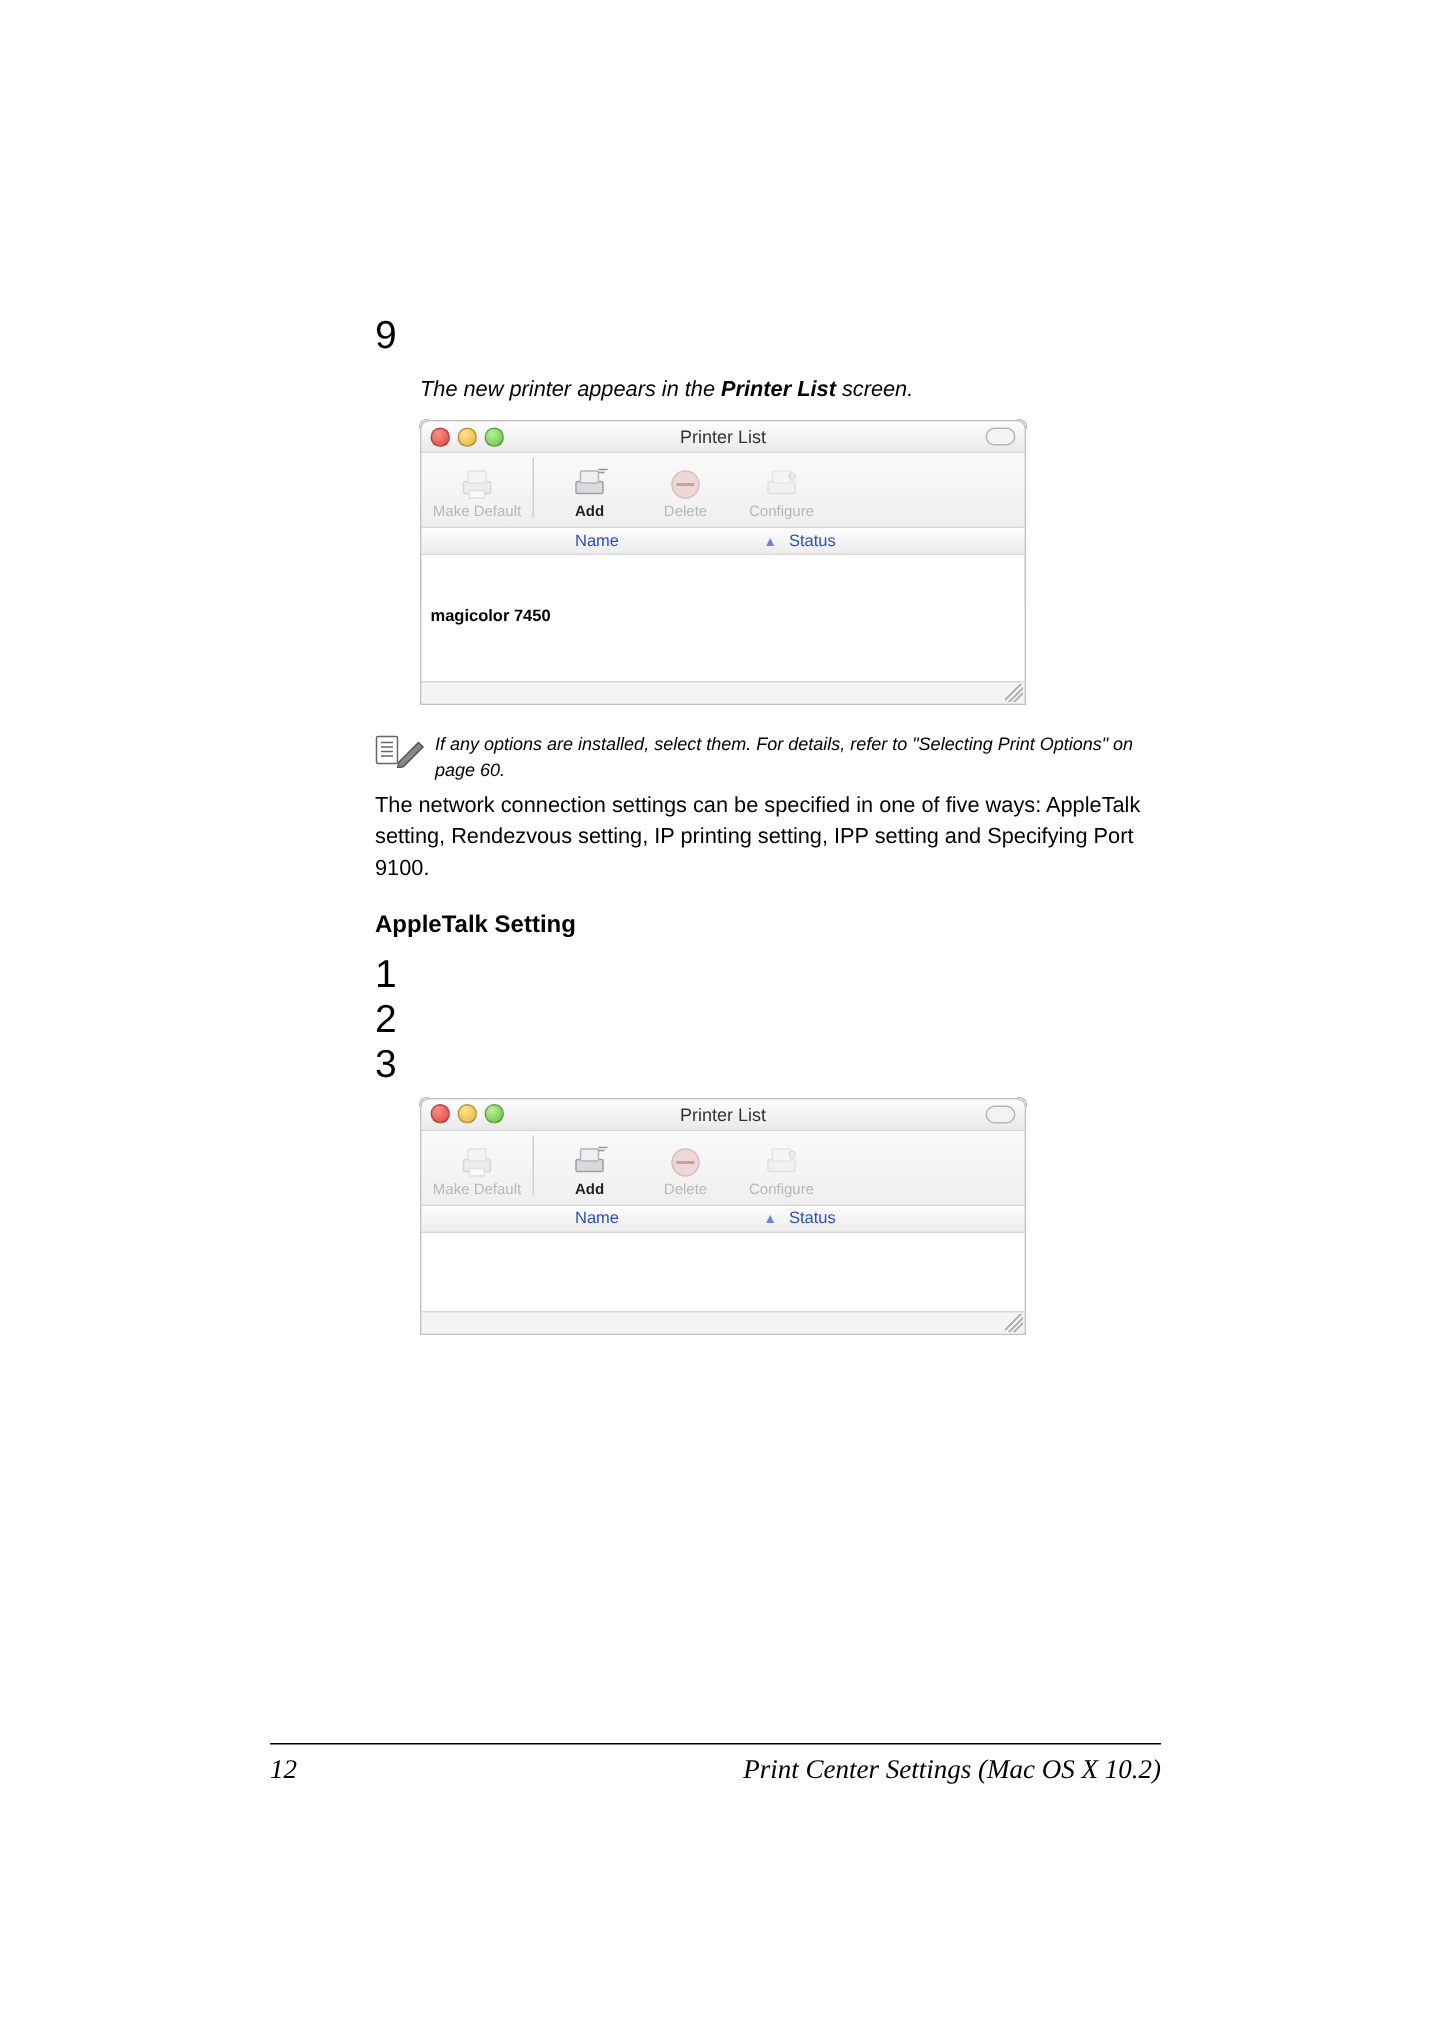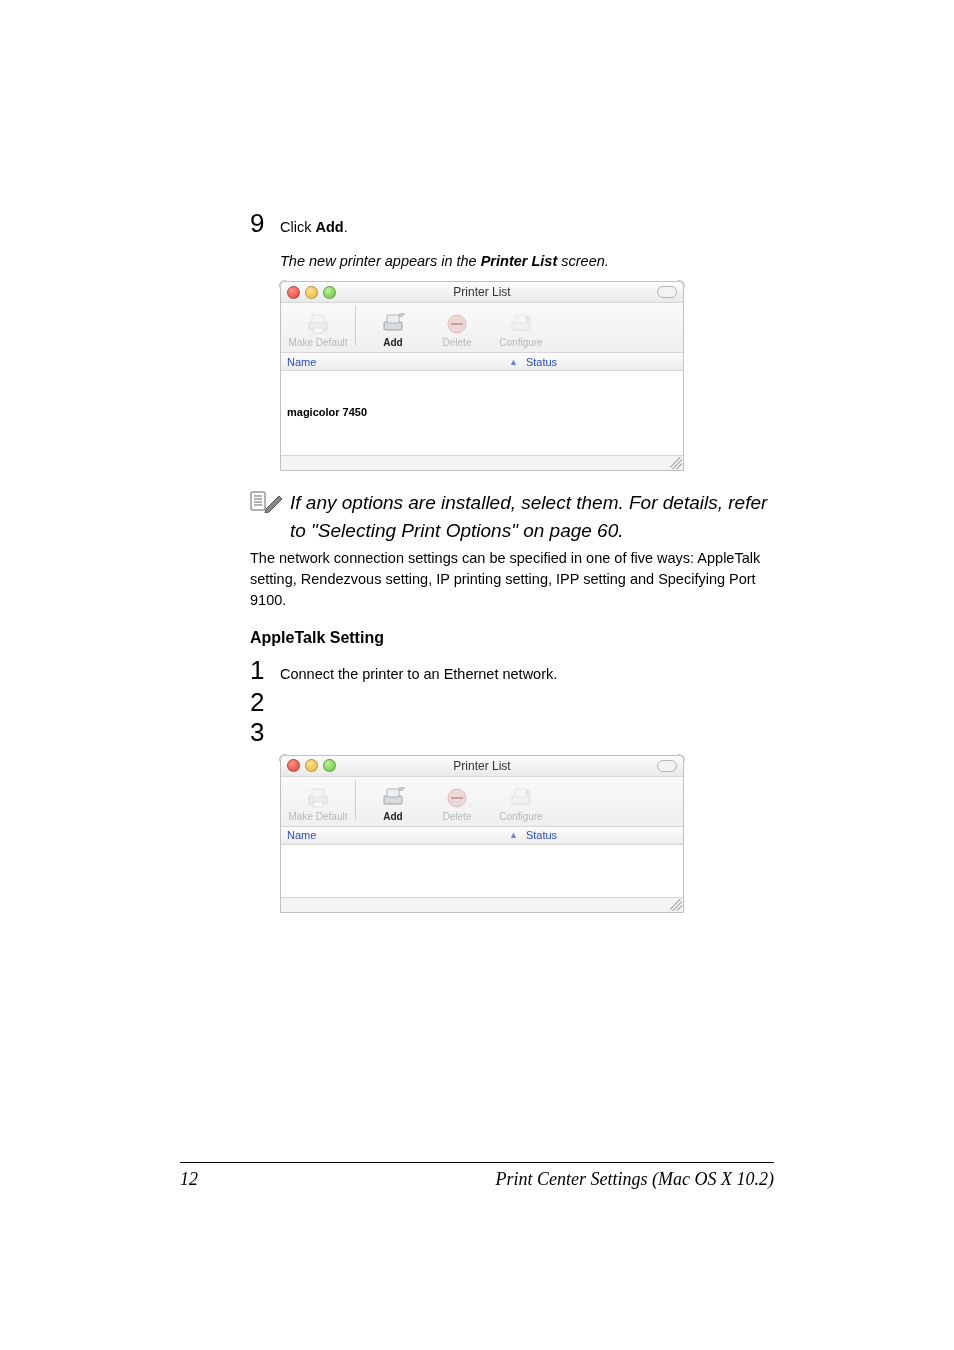--- a/index.html
+++ b/index.html
@@ -66,21 +66,21 @@
   .tbitem.disabled{opacity:.55;}
 
   .headerrow{
     display:flex;align-items:center;
     background:linear-gradient(#fdfdfd,#ececec);
     border-bottom:1px solid #d6d6d6;
     height:17px;
     padding:0 6px;
     font-size:11px;color:#2a4fbf;
   }
-  .headerrow .name{flex:0 0 222px;}
+  .headerrow .name{flex:0 0 222px;text-align:center;}
   .headerrow .tri{font-size:9px;color:#6a86d6;margin-right:8px;}
   .headerrow .status{flex:1;}
   .listarea{height:52px;position:relative;background:#fff;}
   .listrow{padding:3px 6px;font-size:11px;font-weight:700;color:#000;margin-top:32px;}
   .statusbar{
     height:14px;border-top:1px solid #d6d6d6;background:#f4f4f4;
     position:relative;
   }
   .resize{
     position:absolute;right:1px;bottom:1px;width:12px;height:12px;
@@ -88,41 +88,38 @@
       linear-gradient(135deg,transparent 0 40%,#b6b6b6 40% 48%,transparent 48% 56%,#b6b6b6 56% 64%,transparent 64% 72%,#b6b6b6 72% 80%,transparent 80%);
   }
   .corner-tl,.corner-tr{position:absolute;top:-1px;width:6px;height:6px;border-top:1px solid #bdbdbd;}
   .corner-tl{left:-1px;border-left:1px solid #bdbdbd;border-top-left-radius:6px;}
   .corner-tr{right:-1px;border-right:1px solid #bdbdbd;border-top-right-radius:6px;}
 
   svg{display:block;}
 
   .noteblock{display:flex;align-items:flex-start;margin:6px 0 4px 0;}
   .noteicon{flex:0 0 40px;display:flex;justify-content:flex-start;}
-  .notetext{font-style:italic;font-size:19px;line-height:1.45;flex:1;}
+  .notetext{font-style:italic;font-size:12px;line-height:1.45;flex:1;}
 
   .footer{
     position:absolute;left:180px;right:180px;bottom:160px;
     border-top:1.5px solid #000;padding-top:6px;
     display:flex;justify-content:space-between;align-items:flex-start;
     font-style:italic;font-family:Georgia,'Times New Roman',serif;
   }
   .footer .pg{font-size:18px;}
   .footer .ft{font-size:18px;}
 </style>
 </head>
 <body>
 
 <div class="page">
 
   <div class="step-line">
     <div class="step-num">9</div>
-    <div class="step-body">
-      <span>Click </span><span class="b">Add</span><span>.</span>
-    </div>
   </div>
   <div class="italic-line">
     <span>The new printer appears in the </span><span class="b" style="font-weight:700;font-style:italic;">Printer List</span><span> screen.</span>
   </div>
 
   <div class="win">
     <span class="corner-tl"></span>
       <span class="corner-tr"></span>
     <div class="win-outer">
       <div class="titlebar">
@@ -204,21 +201,20 @@
     </div>
     <div class="notetext">If any options are installed, select them. For details, refer to "Selecting Print Options" on page 60.</div>
   </div>
 
   <div class="para">The network connection settings can be specified in one of five ways: AppleTalk setting, Rendezvous setting, IP printing setting, IPP setting and Specifying Port 9100.</div>
 
   <div class="h3">AppleTalk Setting</div>
 
   <div class="step-line">
     <div class="step-num">1</div>
-    <div class="step-body">Connect the printer to an Ethernet network.</div>
   </div>
   <div class="step-line">
     <div class="step-num">2</div>
   </div>
   <div class="step-line">
     <div class="step-num">3</div>
   </div>
 
   <div class="win" style="margin-top:10px;">
     <span class="corner-tl"></span>

